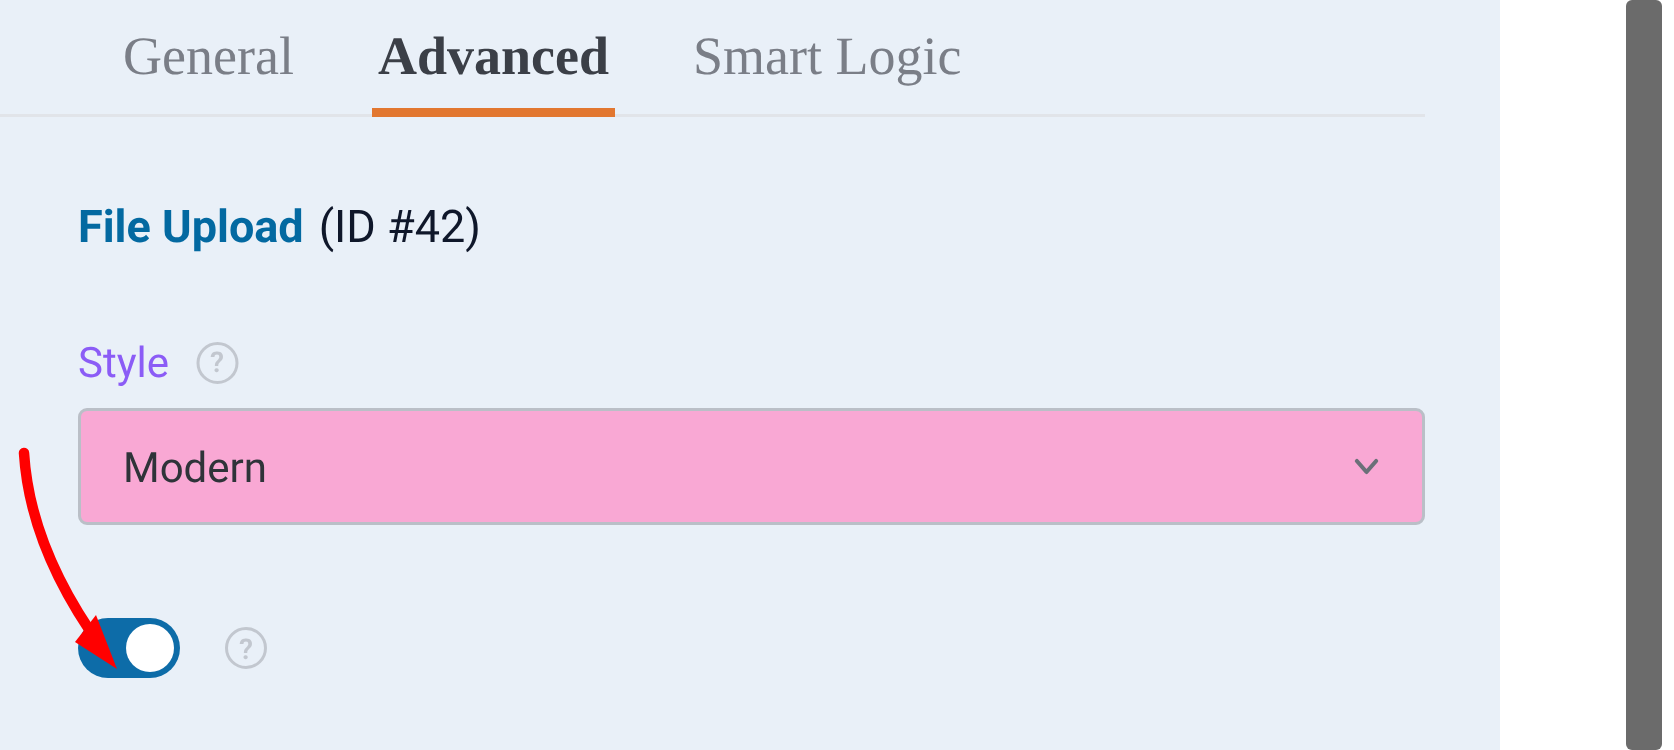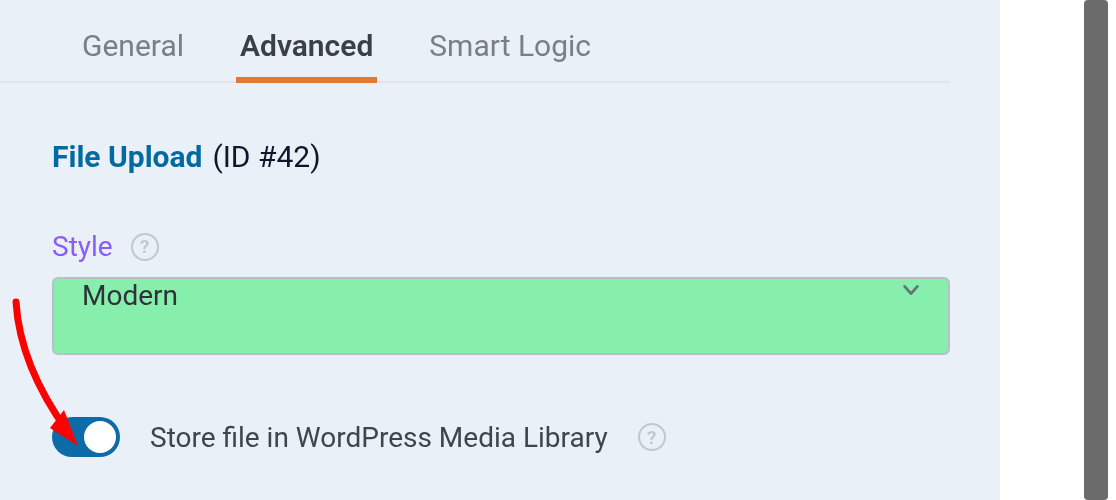--- a/index.html
+++ b/index.html
@@ -44,26 +44,27 @@
       background: #fff;
     }
     .tabs {
       display: flex;
       gap: 56px;
       padding: 0 0 0 82px;
       border-bottom: 2px solid #e1e4e9;
       margin: 0 50px 0 0;
     }
     .tab {
-      font-size: 30px;
+      font-size: 36px;
       color: #7a7e87;
-      padding: 28px 0 18px 0;
+      padding: 16px 0 18px 0;
       cursor: pointer;
       position: relative;
       font-weight: 400;
+      font-family: Liberation Serif, serif;
     }
     .tab.active {
       color: #3b3f47;
       font-weight: 600;
     }
     .tab.active::after {
       content: "";
       position: absolute;
       left: -4px;
       right: -4px;
@@ -110,25 +111,25 @@
       justify-content: center;
       color: #c2c7cf;
       font-size: 19px;
       font-weight: 600;
       cursor: help;
       flex-shrink: 0;
     }
     .select {
       width: 100%;
       height: 78px;
-      background: #86efac;
+      background: #f9a8d4;
       border: 2px solid #babfc7;
       border-radius: 6px;
       display: flex;
-      align-items: flex-start;
+      align-items: center;
       justify-content: space-between;
       padding: 0 26px 0 28px;
       cursor: pointer;
     }
     .select-value {
       font-size: 28px;
       color: #2f3339;
     }
     .chevron-down {
       width: 22px;
@@ -202,21 +203,20 @@
             <polyline points="5 8 12 16 19 8"></polyline>
           </svg>
         </span>
       </div>
     </div>
 
     <div class="toggle-row">
       <div class="toggle">
         <div class="toggle-knob"></div>
       </div>
-      <span class="toggle-label">Store file in WordPress Media Library</span>
       <span class="help-icon">?</span>
     </div>
   </div>
 
   <svg class="annotation-arrow" viewBox="0 0 100 160">
     <path d="M 14 6 Q 18 70 66 136" fill="none" stroke="#ff0000" stroke-width="7" stroke-linecap="round"></path>
     <polygon points="76,150 48,132 62,114" fill="#ff0000"></polygon>
   </svg>
 
 </div>

